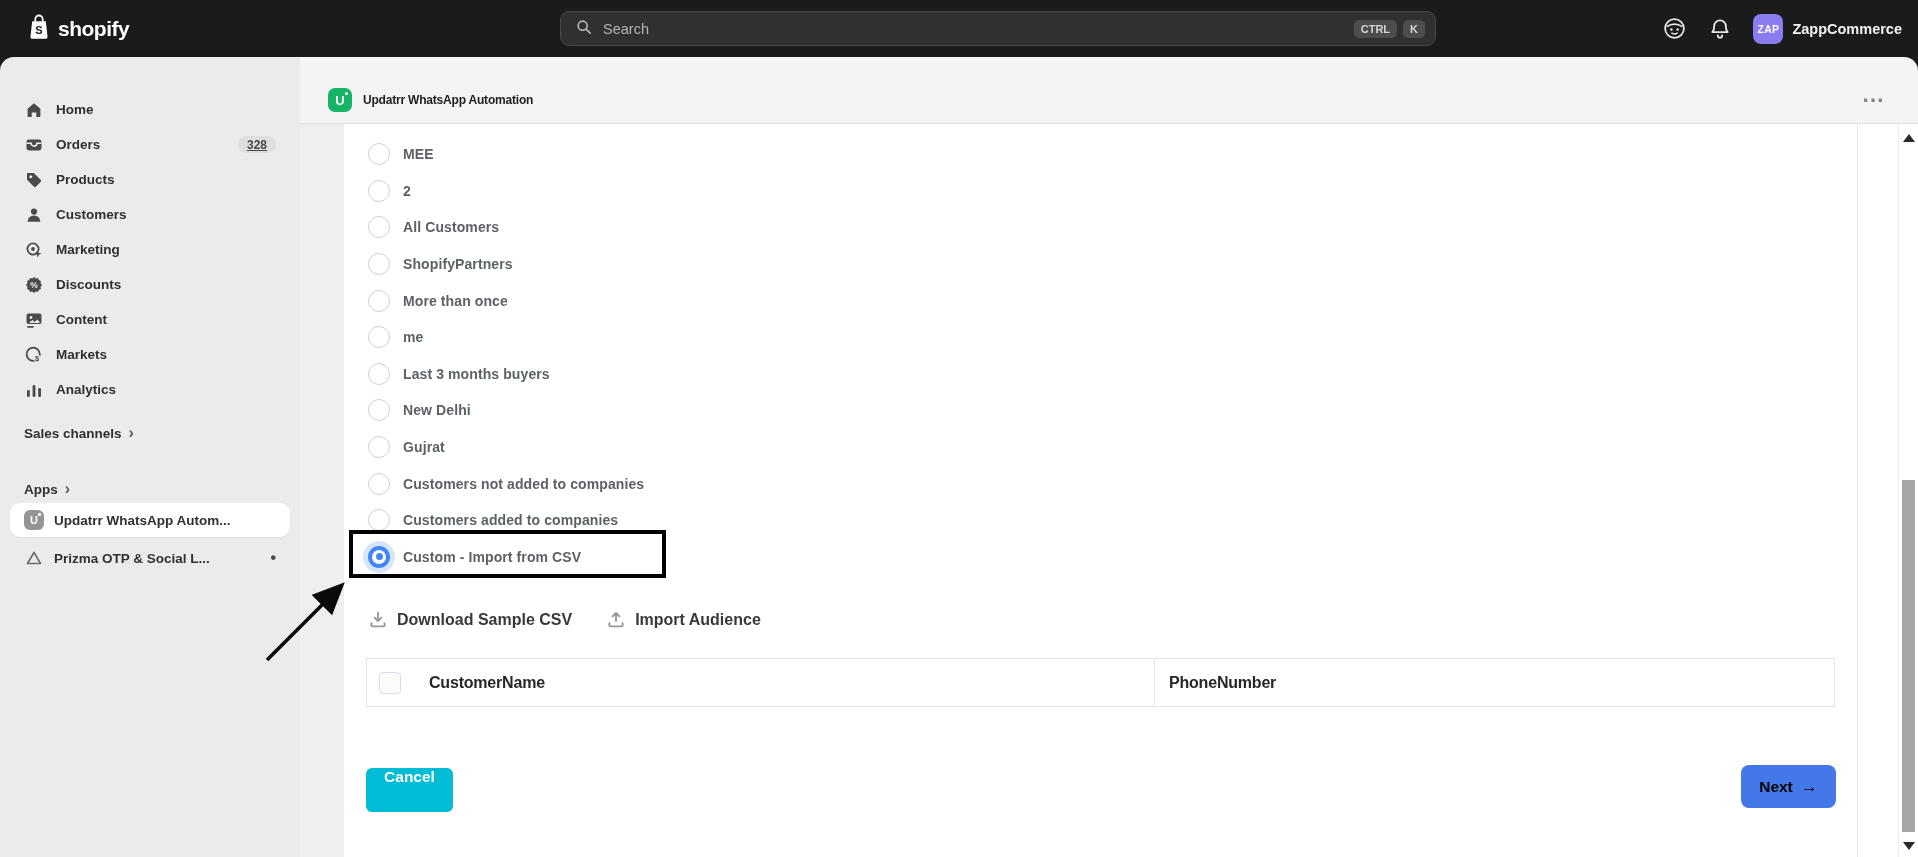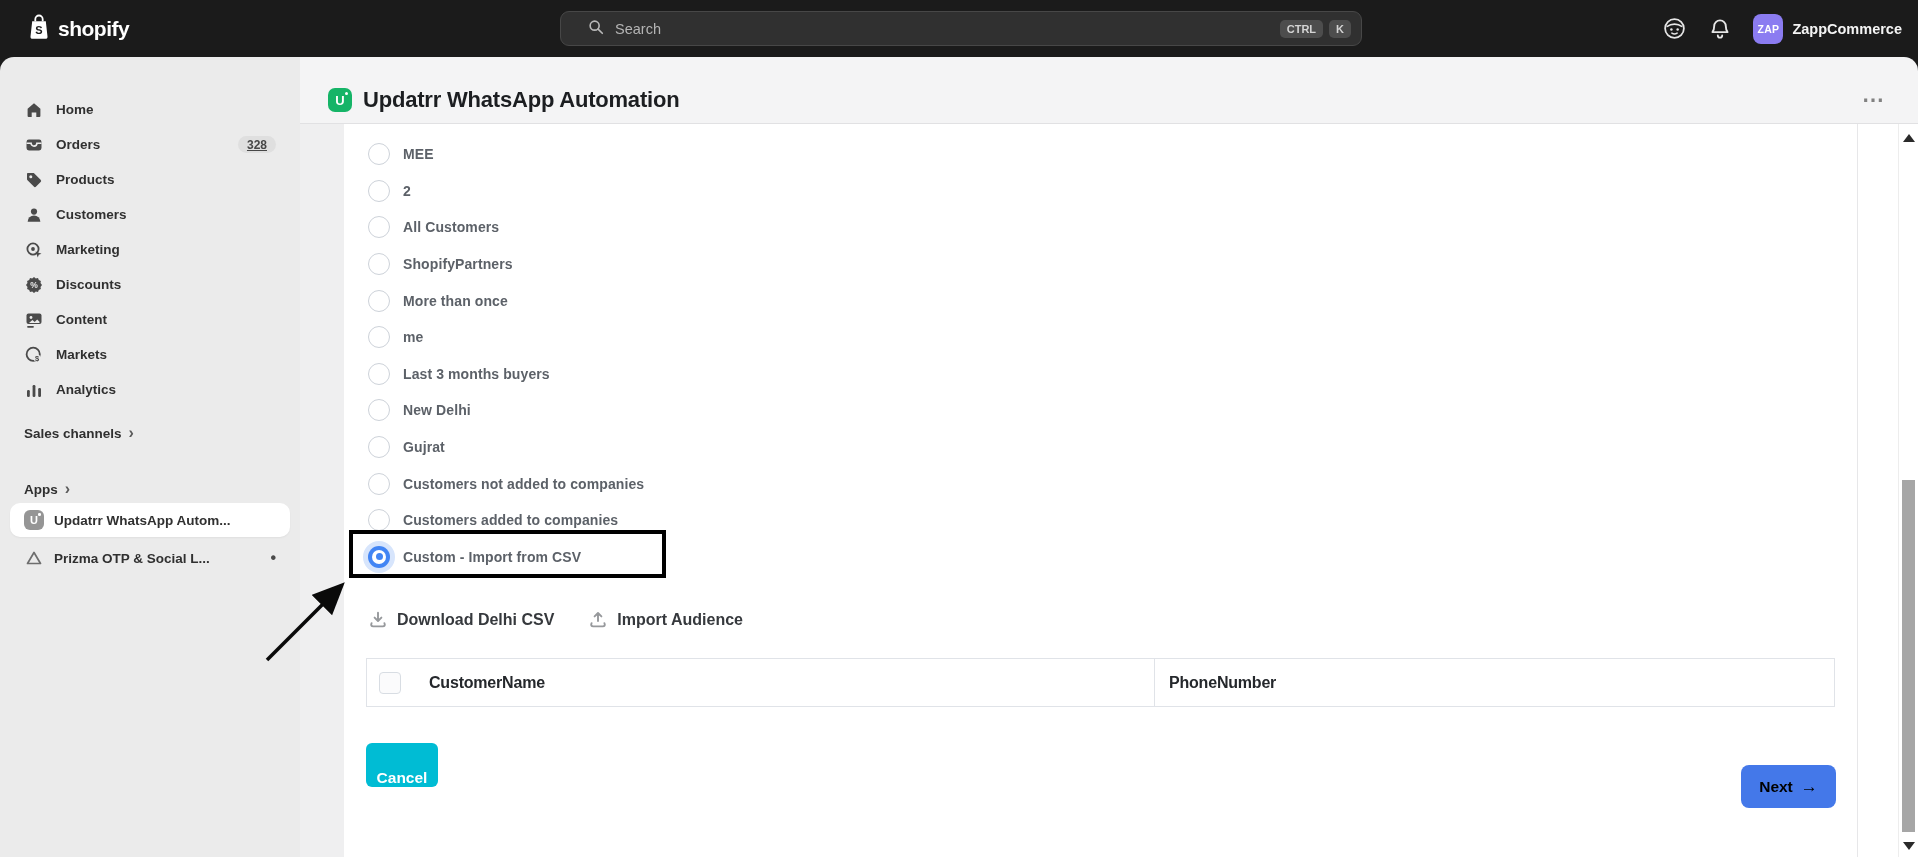--- a/index.html
+++ b/index.html
@@ -3,22 +3,22 @@
 <meta charset="utf-8">
 <style>
   * { box-sizing: border-box; margin: 0; padding: 0; }
   html,body { background:#1b1b1b; font-family:"Liberation Sans", sans-serif; }
   #canvas { position:relative; width:1918px; height:857px; overflow:hidden; background:#1b1b1b; }
 
   
   .topbar { position:absolute; left:0; top:0; width:1918px; height:57px; background:#1b1b1b; }
   .logo { position:absolute; left:28px; top:0; height:57px; display:flex; align-items:center; gap:8px; cursor:pointer; }
   .logo-word { color:#fff; font-size:21px; font-weight:bold; letter-spacing:-0.5px; }
-  .searchbar { position:absolute; left:560px; top:11px; width:802px; height:35px; background:#303030;
-    border:1px solid #474747; border-radius:9px; display:flex; align-items:center; padding:0 10px 0 26px; cursor:text; }
+  .searchbar { position:absolute; left:560px; top:11px; width:876px; height:35px; background:#303030;
+    border:1px solid #474747; border-radius:9px; display:flex; align-items:center; padding:0 10px 0 14px; cursor:text; }
   .search-text { color:#b4b4b4; font-size:14.5px; margin-left:10px; flex:1; }
   .keycap { background:#4d4d4d; color:#d4d4d4; border-radius:5px; font-size:11px; font-weight:bold; padding:3px 7px; margin-left:6px; }
   .top-right { position:absolute; right:16px; top:0; height:57px; display:flex; align-items:center; gap:20px; }
   .tb-iconbtn { width:26px; height:26px; display:flex; align-items:center; justify-content:center; cursor:pointer; }
   .user-chip { display:flex; align-items:center; gap:9px; cursor:pointer; }
   .avatar-chip { width:30px; height:30px; border-radius:8px; background:#8b7cf1; color:#fff; font-size:10.5px;
     font-weight:bold; display:flex; align-items:center; justify-content:center; letter-spacing:.3px; }
   .store-name { color:#f4f4f4; font-weight:bold; font-size:14.5px; }
 
   
@@ -42,21 +42,21 @@
   .presence-dot { margin-left:auto; color:#4a4a4a; font-size:16px; line-height:1; }
   .settings-item { position:absolute; left:10px; right:10px; top:753px; }
 
   
   .main-header { position:absolute; left:300px; top:57px; width:1618px; height:67px; background:#f4f4f5;
     border-bottom:1px solid #e1e1e3; border-top-right-radius:14px; display:flex; align-items:center;
     padding:20px 34px 0 28px; }
   .app-green-chip { width:24px; height:24px; border-radius:7px; background:#15b467; color:#fff; font-weight:bold;
     font-size:13px; display:flex; align-items:center; justify-content:center; position:relative; flex:none; }
   .app-green-chip::after { content:""; position:absolute; top:3.5px; right:4px; width:3px; height:3px; border-radius:50%; background:#fff; }
-  .page-title { margin-left:11px; font-size:22px; font-weight:bold; color:#1c1e21; letter-spacing:-0.2px; }
+  .page-title { margin-left:11px; font-size:12px; font-weight:bold; color:#1c1e21; letter-spacing:-0.2px; }
   .overflow-btn { margin-left:auto; color:#818181; font-size:22px; font-weight:bold; cursor:pointer; line-height:0.6; }
 
   
   .content-bg { position:absolute; left:300px; top:124px; width:1618px; height:733px; background:#fff; }
   .left-strip { position:absolute; left:300px; top:124px; width:44px; height:733px; background:#efeff0; }
   .card-right-line { position:absolute; left:1857px; top:124px; width:1px; height:733px; background:#e7e7e9; }
 
   .options { position:absolute; left:368px; top:136px; }
   .opt-row { display:flex; align-items:center; height:36.6px; cursor:pointer; }
   .radio { width:22px; height:22px; border-radius:50%; border:1.5px solid #cdd2d9; background:#fff; flex:none; }
@@ -73,22 +73,22 @@
   .csv-action span { font-size:16px; font-weight:bold; color:#36393d; }
 
   .audience-table { position:absolute; left:366px; top:658px; width:1469px; height:49px; border:1px solid #e0e3e8;
     display:flex; background:#fff; }
   .th-check { width:46px; display:flex; }
   .checkbox { width:22px; height:22px; border:1px solid #d8dde3; border-radius:4px; background:#fbfbfc; margin:auto; cursor:pointer; }
   .th { display:flex; align-items:center; font-size:16px; font-weight:bold; color:#25282c; letter-spacing:-0.2px; }
   .th-name { width:741px; padding-left:16px;text-align:center; }
   .th-phone { flex:1; padding-left:14px; border-left:1px solid #e0e3e8; }
 
-  .btn-cancel { position:absolute; left:366px; top:743px; width:72px; height:44px; background:#00bcd4; border-radius:6px;
-    color:#fff; font-weight:bold; font-size:15.5px; display:flex; align-items:flex-end; justify-content:center; cursor:pointer; border:none; }
+  .btn-cancel { position:absolute; left:366px; top:768px; width:87px; height:44px; background:#00bcd4; border-radius:6px;
+    color:#fff; font-weight:bold; font-size:15.5px; display:flex; align-items:flex-start; justify-content:center; cursor:pointer; border:none; }
   .btn-next { position:absolute; left:1741px; top:765px; width:95px; height:43px; background:#4478e9; border-radius:8px;
     color:#000000; font-weight:bold; font-size:15.5px; display:flex; align-items:center; justify-content:center; gap:8px; cursor:pointer; border:none; }
   .next-arrow { font-size:17px; font-weight:bold; }
 
   
   .scrollbar { position:absolute; left:1898px; top:124px; width:20px; height:733px; background:#fff; border-left:1px solid #ededed; }
   .sb-up { position:absolute; top:10px; left:4px; width:0; height:0; border-left:6px solid transparent;
     border-right:6px solid transparent; border-bottom:8px solid #2a2a2a; cursor:pointer; }
   .sb-down { position:absolute; bottom:7px; left:4px; width:0; height:0; border-left:6px solid transparent;
     border-right:6px solid transparent; border-top:8px solid #2a2a2a; cursor:pointer; }
@@ -320,21 +320,21 @@
     </defs>
     <line x1="32" y1="92" x2="106" y2="18" stroke="#0a0a0a" stroke-width="3.6" marker-end="url(#ah)"></line>
   </svg>
 
   <div class="csv-actions">
     <div class="csv-action">
       <svg width="20" height="20" viewBox="0 0 20 20">
         <path d="M10 2.8v8M6.6 7.6 10 11l3.4-3.4" fill="none" stroke="#97999c" stroke-width="1.9" stroke-linecap="round" stroke-linejoin="round"></path>
         <path d="M3.6 13.2c-.9 1.9-.3 3.2 1.6 3.2h9.6c1.9 0 2.5-1.3 1.6-3.2" fill="none" stroke="#97999c" stroke-width="1.9" stroke-linecap="round"></path>
       </svg>
-      <span>Download Delhi CSV</span>
+      <span>Download Sample CSV</span>
     </div>
     <div class="csv-action">
       <svg width="20" height="20" viewBox="0 0 20 20">
         <path d="M10 11V3M6.6 6.4 10 3l3.4 3.4" fill="none" stroke="#97999c" stroke-width="1.9" stroke-linecap="round" stroke-linejoin="round"></path>
         <path d="M3.6 13.2c-.9 1.9-.3 3.2 1.6 3.2h9.6c1.9 0 2.5-1.3 1.6-3.2" fill="none" stroke="#97999c" stroke-width="1.9" stroke-linecap="round"></path>
       </svg>
       <span>Import Audience</span>
     </div>
   </div>
 

